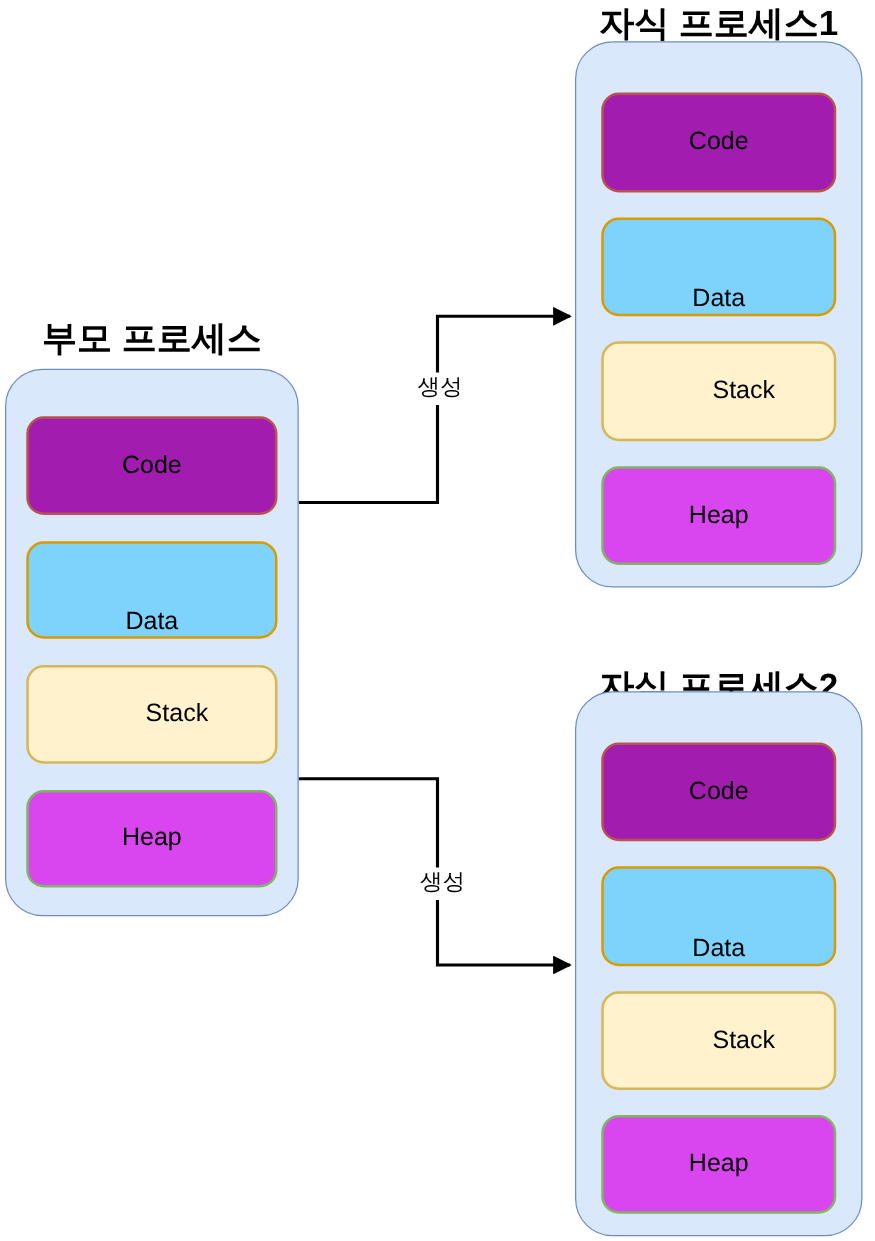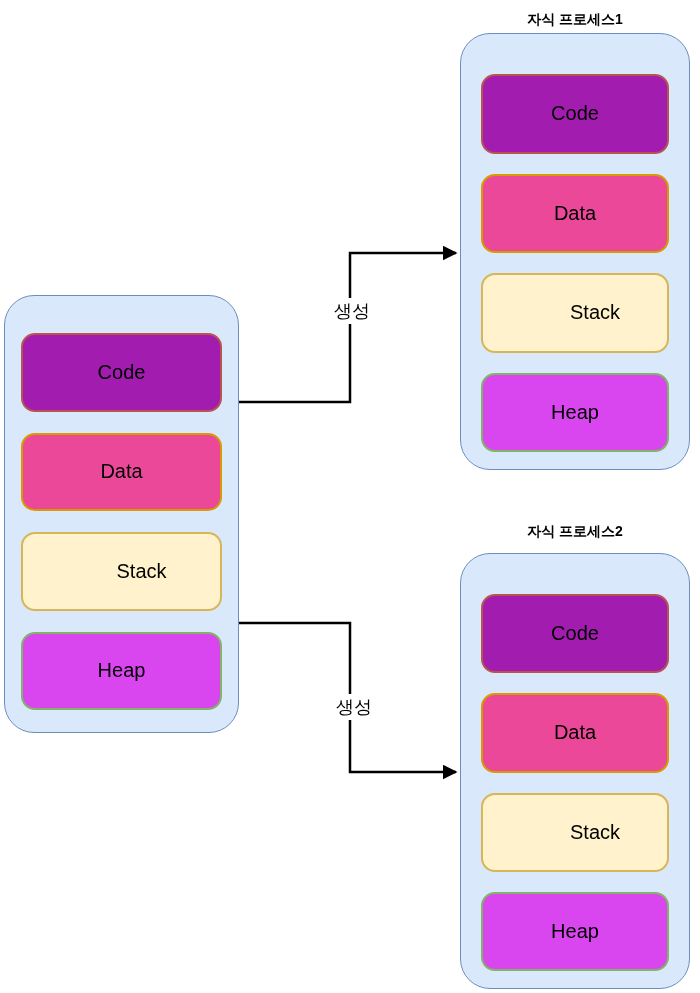--- a/index.html
+++ b/index.html
@@ -13,21 +13,21 @@
     width: 700px;
     height: 993px;
     background: #ffffff;
     overflow: hidden;
   }
   .proc-title {
     position: absolute;
     height: 26px;
     line-height: 26px;
     text-align: center;
-    font-size: 14px;
+    font-size: 28px;
     font-weight: 600;
     color: #000000;
     white-space: nowrap;
   }
   .proc {
     position: absolute;
     box-sizing: border-box;
     background: #dae8fc;
     border: 1.5px solid #6c8ebf;
     border-radius: 30px;
@@ -41,60 +41,62 @@
     box-sizing: border-box;
     border: 2px solid #000;
     border-radius: 14px;
     display: flex;
     align-items: center;
     justify-content: center;
     font-size: 20px;
     color: #000000;
   }
   .block.code  { background: #a21caf; border-color: #b85450; }
-  .block.data  { background: #ec4899; border-color: #d79b00; }
+  .block.data  { background: #7dd3fc; border-color: #d79b00; align-items: flex-end; }
   .block.stack { background: #fff2cc; border-color: #d6b656; padding-left: 40px; }
   .block.heap  { background: #d946ef; border-color: #82b366; }
   .edges-layer {
     position: absolute;
     left: 0; top: 0;
     width: 700px; height: 993px;
     pointer-events: none;
   }
   .edge-label {
     position: absolute;
     width: 60px;
     height: 26px;
     line-height: 26px;
     text-align: center;
     font-size: 18px;
     color: #000000;
     background: #ffffff;
     z-index: 3;
     white-space: nowrap;
+    font-family: Liberation Mono, monospace;
   }
 </style>
 </head>
 <body>
 
 <div class="canvas">
 
   <svg class="edges-layer" width="700" height="993" viewBox="0 0 700 993" xmlns="http://www.w3.org/2000/svg">
     <defs>
       <marker id="arrowhead" viewBox="0 0 10 10" refX="9" refY="5" markerWidth="6" markerHeight="6" orient="auto-start-reverse">
         <path d="M 0 0 L 10 5 L 0 10 z" fill="#000000"></path>
       </marker>
     </defs>
     <path d="M 239 402 L 350 402 L 350 253 L 456 253" fill="none" stroke="#000000" stroke-width="2.5" marker-end="url(#arrowhead)"></path>
     <path d="M 239 623 L 350 623 L 350 772 L 456 772" fill="none" stroke="#000000" stroke-width="2.5" marker-end="url(#arrowhead)"></path>
   </svg>
 
   <div class="edge-label" style="left:322px; top:298px;">생성</div>
   <div class="edge-label" style="left:324px; top:694px;">생성</div>
 
+  <div class="proc-title" style="left:4px; top:258px; width:235px;">부모 프로세스</div>
   <div class="proc parent" style="left:4px; top:295px; width:235px; height:438px;">
     <div class="block code">
       <span>Code</span>
     </div>
     <div class="block data">
       <span>Data</span>
     </div>
     <div class="block stack">
       <span>Stack</span>
     </div>
@@ -112,21 +114,21 @@
       <span>Data</span>
     </div>
     <div class="block stack">
       <span>Stack</span>
     </div>
     <div class="block heap">
       <span>Heap</span>
     </div>
   </div>
 
-  <div class="proc-title" style="left:460px; top:518px; width:230px;">자식 프로세스2</div>
+  <div class="proc-title" style="left:460px; top:536px; width:230px;">자식 프로세스2</div>
   <div class="proc child" style="left:460px; top:553px; width:230px; height:436px;">
     <div class="block code">
       <span>Code</span>
     </div>
     <div class="block data">
       <span>Data</span>
     </div>
     <div class="block stack">
       <span>Stack</span>
     </div>

